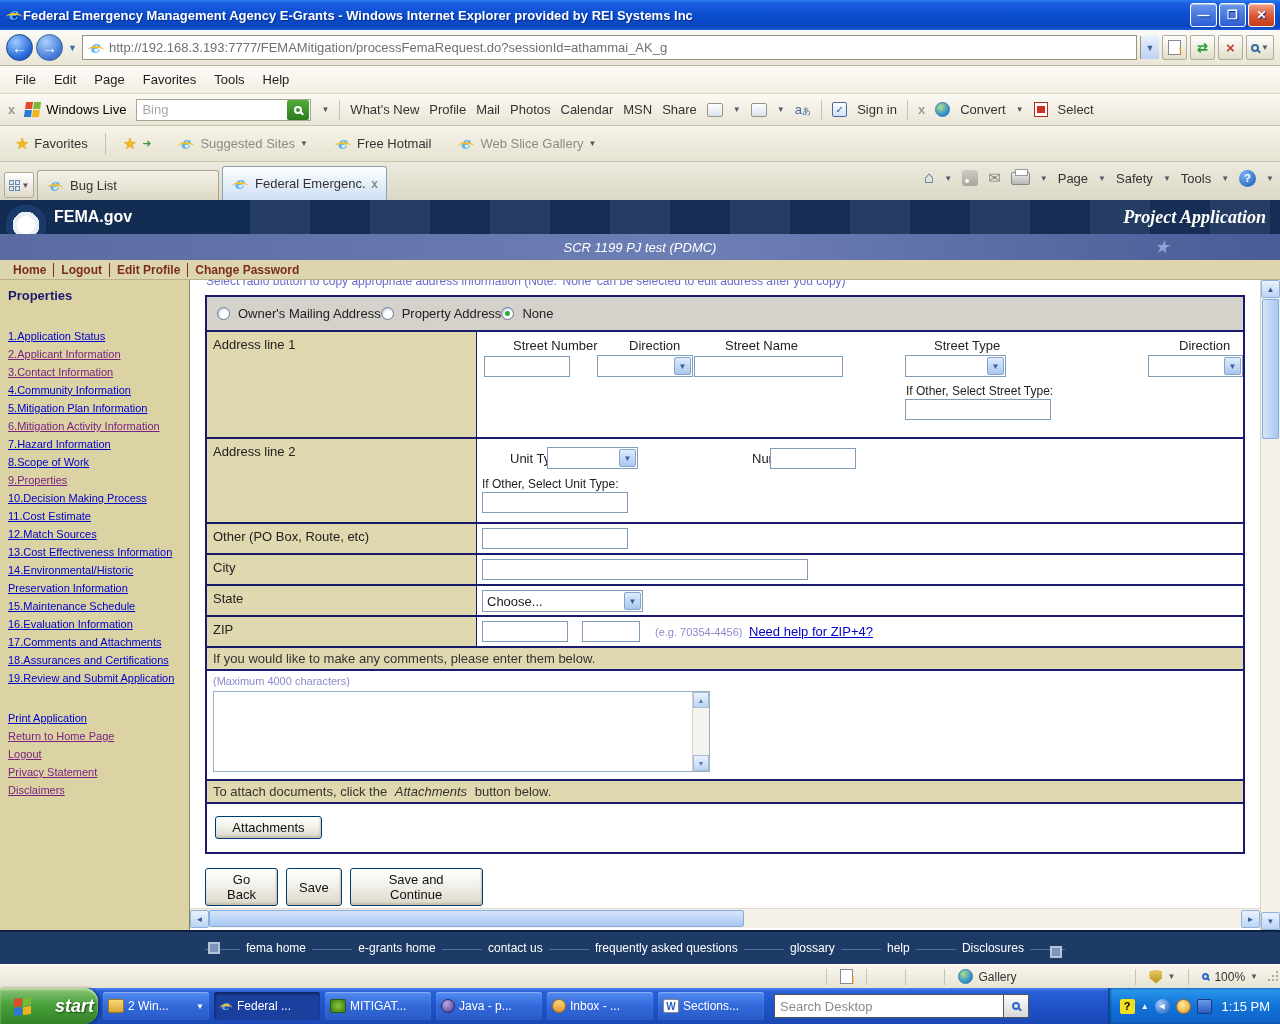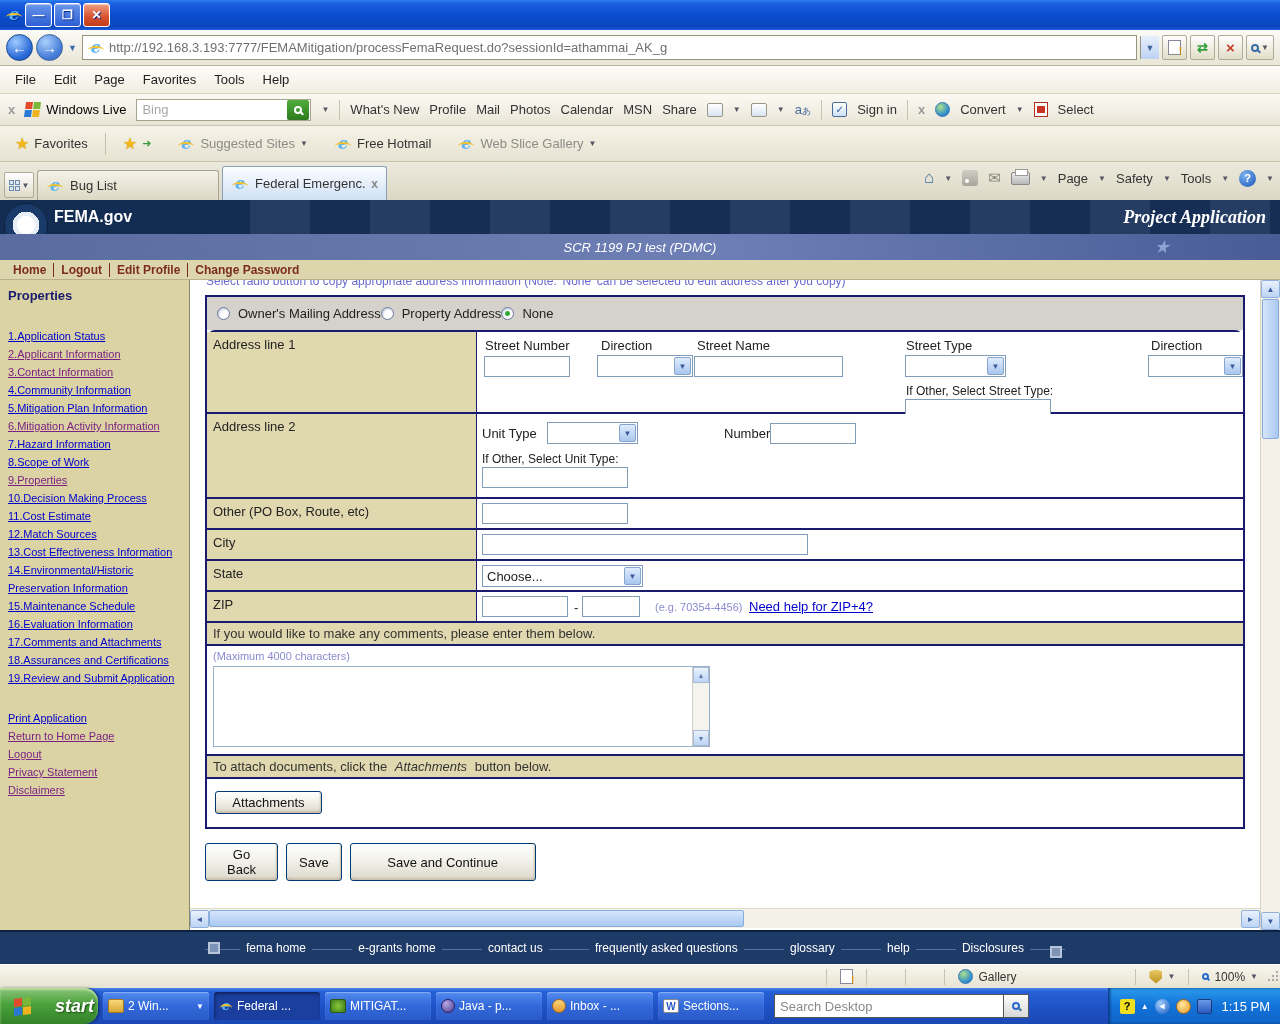--- a/index.html
+++ b/index.html
@@ -148,21 +148,21 @@
   .frow { display:flex; border-top:2px solid #1a1a6e; }
   .frow:first-child { border-top:none; }
   .radiorow { background:#d5d2cc; height:33px; align-items:center; padding:0 10px; display:flex; }
   .radio-opt { display:flex; align-items:center; gap:8px; }
   .radio { width:13px; height:13px; border-radius:50%; background:#fff; border:1px solid #6a7a9a;
     box-shadow:inset 1px 1px 2px #b8c4d4; position:relative; }
   .radio.sel::after { content:''; position:absolute; inset:3px; border-radius:50%; background:#2faa30; }
   .rlabel { color:#222; }
   .lcell { width:270px; background:#e0d8ae; border-right:1px solid #1a1a6e; padding:5px 6px; color:#222; }
   .fcell { flex:1; position:relative; background:#fff; }
-  .flabel { position:absolute; color:#222; font-size:13px; white-space:nowrap; }
+  .flabel { position:absolute; color:#222; font-size:13px; white-space:nowrap;margin-left:28px; }
   .xinput { position:absolute; height:21px; border:1px solid #7f9db9; background:#fff; font:13px "Liberation Sans",sans-serif; padding:0 3px; }
   .combo { position:absolute; height:22px; border:1px solid #7f9db9; background:#fff; display:flex; align-items:center; justify-content:space-between; }
   .combo .cval { padding:0 4px; color:#222; }
   .combo .cbtn { width:17px; height:18px; margin:1px; border:1px solid #86a4cc; border-radius:2px;
     background:linear-gradient(#dfecfd,#a9c6ef); color:#3a5a9c; font-size:8px; display:flex; align-items:center; justify-content:center; }
   .smalllbl { position:absolute; color:#222; font-size:12px; white-space:nowrap; }
   .hintblue { color:#8a8ad0; font-size:11px; }
   .ziplink { color:#0000cc; text-decoration:underline; font-size:13px; }
   .bandrow { background:#e0d8ae; padding:3px 6px; color:#333; border-top:2px solid #1a1a6e; }
   .whiterow { background:#fff; border-top:2px solid #1a1a6e; position:relative; }
@@ -228,20 +228,21 @@
   .trayico.clock { border-radius:50%; background:radial-gradient(circle at 40% 35%,#ffe8a0,#e89820); border:1px solid #a86818; }
   .trayico.net { background:linear-gradient(#6a9ae8,#2a5ac0); border:1px solid #1a3a80; }
   .tray .time { font-size:13px; margin-left:4px; }
   .tray .uparrow { font-size:8px; color:#fff; }
 </style>
 </head>
 <body>
 
 <div class="titlebar">
   <span class="ie-e">e</span>
+  <span class="title">Federal Emergency Management Agency E-Grants - Windows Internet Explorer provided by REI Systems Inc</span>
   <span class="winbtn">—</span>
   <span class="winbtn">❐</span>
   <span class="winbtn close">✕</span>
 </div>
 
 <div class="addrbar">
   <span class="navcircle">←</span>
   <span class="navcircle fwd">→</span>
   <span class="tinydrop">▼</span>
   <div class="addr-input">
@@ -439,21 +440,21 @@
         <span class="radio-opt ro2">
           <span class="radio"></span>
           <span class="rlabel">Property Address</span>
         </span>
         <span class="radio-opt">
           <span class="radio sel"></span>
           <span class="rlabel">None</span>
         </span>
       </div>
 
-      <div class="frow" style="height:82px;border-radius:8px;">
+      <div class="frow" style="height:107px;">
         <div class="lcell">Address line 1</div>
         <div class="fcell">
           <span class="flabel" style="left:8px;top:6px;">Street Number</span>
           <input class="xinput" style="left: 7px; top: 24px; width: 86px;">
           <span class="flabel" style="left:124px;top:6px;">Direction</span>
           <span class="combo" style="left:120px;top:23px;width:96px;">
               <span class="cval"></span>
               <span class="cbtn">▼</span>
             </span>
           <span class="flabel" style="left:220px;top:6px;">Street Name</span>
@@ -543,21 +544,21 @@
       </div>
 
       <div class="whiterow" style="height:50px;">
         <button class="xpbtn" style="position:absolute;left:8px;top:12px;width:107px;">Attachments</button>
       </div>
     </div>
 
     <div class="btnrow">
       <button class="xpbtn" style="width:73px;">Go Back</button>
       <button class="xpbtn">Save</button>
-      <button class="xpbtn" style="width:186px;">Save and Continue</button>
+      <button class="xpbtn" style="width:133px;">Save and Continue</button>
     </div>
 
     <div class="hscroll">
       <span class="hs-btn">◄</span>
       <span class="h-thumb"></span>
       <span class="h-track"></span>
       <span class="hs-btn">►</span>
     </div>
   </div>
 

